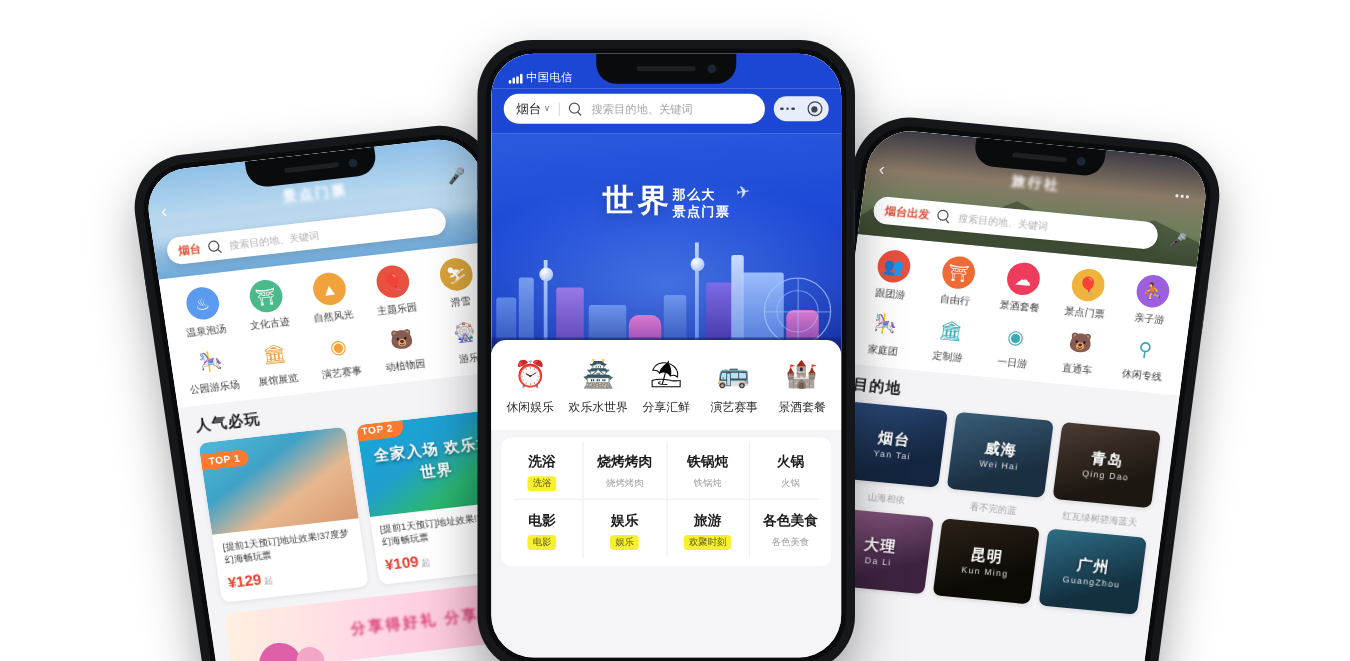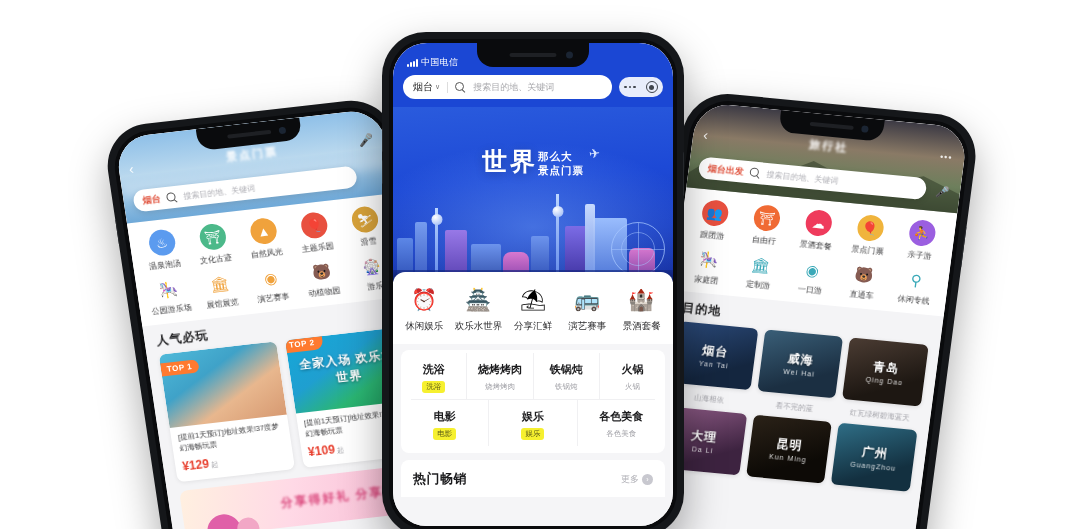--- a/index.html
+++ b/index.html
@@ -535,33 +535,30 @@
             <div class="c-grow">
               <div class="c-cell">
                 <span class="t">电影</span>
                 <span class="s hl">电影</span>
               </div>
               <div class="c-cell">
                 <span class="t">娱乐</span>
                 <span class="s hl">娱乐</span>
               </div>
               <div class="c-cell">
+                <span class="t">旅游</span>
+                <span class="s hl">欢聚时刻</span>
+              </div>
+              <div class="c-cell">
                 <span class="t">各色美食</span>
                 <span class="s">各色美食</span>
               </div>
             </div>
           </div>
 
-          <div class="c-sec">
-            <span class="h">热门畅销</span>
-            <span class="m">
-              <span>更多</span>
-              <span class="ar">›</span>
-            </span>
-          </div>
 
         </div>
       </div>
     </div>
   </div>
 
   <div class="mask-left"></div>
   <div class="mask-right"></div>
 </div>
 

